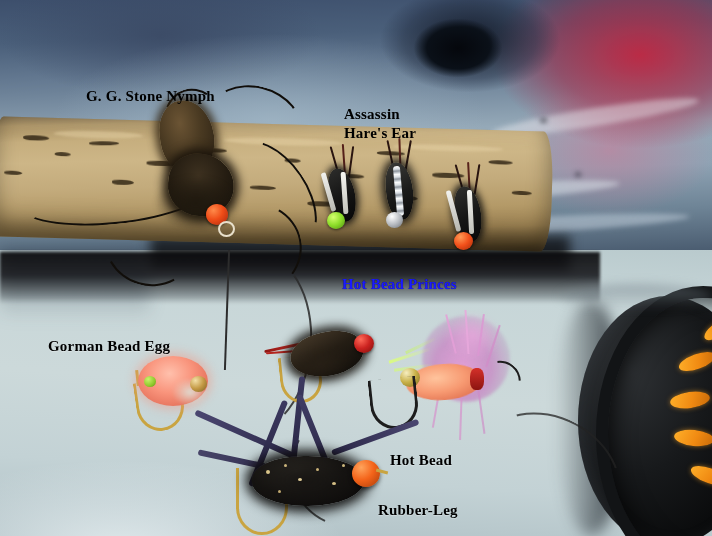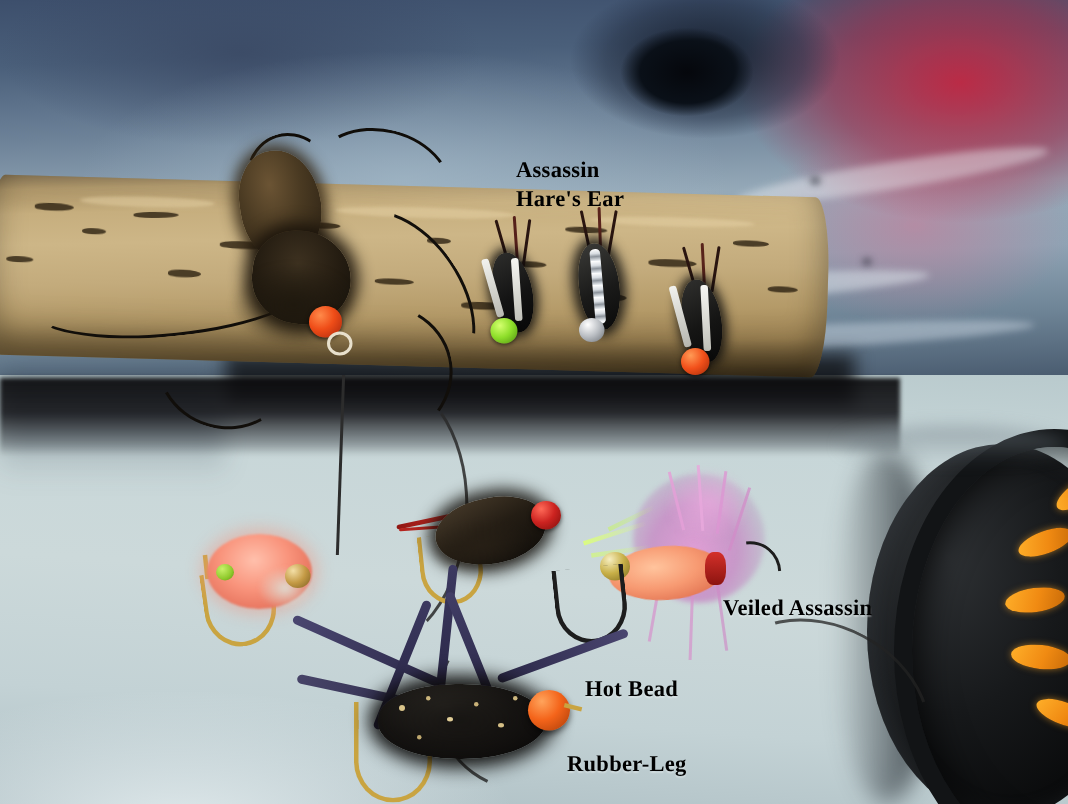--- a/index.html
+++ b/index.html
@@ -319,24 +319,26 @@
     <div style="position:absolute;left:150px;top:84px;width:4px;height:3px;background:#d5bf86;border-radius:50%;"></div>
     <div style="position:absolute;left:96px;top:92px;width:3px;height:3px;background:#bfa86f;border-radius:50%;"></div>
     <div style="position:absolute;left:160px;top:66px;width:3px;height:3px;background:#cdb77e;border-radius:50%;"></div>
 
     <div class="bead" style="left:170px;top:62px;width:28px;height:27px;
                 background:radial-gradient(circle at 33% 28%, #ffa45c 0%, #f4641a 46%, #a93c08 100%);
                 box-shadow:0 2px 4px rgba(0,0,0,.55);"></div>
     <div style="position:absolute;left:194px;top:72px;width:12px;height:3px;background:#c9a441;transform:rotate(14deg);"></div>
   </div>
 
+  <div class="cap" style="left:86px;top:88px;font-size:15px;">G. G. Stone Nymph</div>
 
   <div class="cap" style="left:344px;top:106px;font-size:15px;">Assassin</div>
   <div class="cap" style="left:344px;top:125px;font-size:15px;">Hare's Ear</div>
 
-
-
-  <div class="cap shadowed" style="left:482px;top:398px;font-size:15px;">Veiled Assassin</div>
+  <div class="cap blue" style="left:342px;top:276px;font-size:15px;">Hot Bead Princes</div>
+
+  <div class="cap shadowed" style="left:48px;top:338px;font-size:15px;">Gorman Bead Egg</div>
+
 
   <div class="cap shadowed" style="left:390px;top:452px;font-size:15px;">Hot Bead</div>
   <div class="cap shadowed" style="left:378px;top:502px;font-size:15px;">Rubber-Leg</div>
 
 </div>
 
 </body></html>

